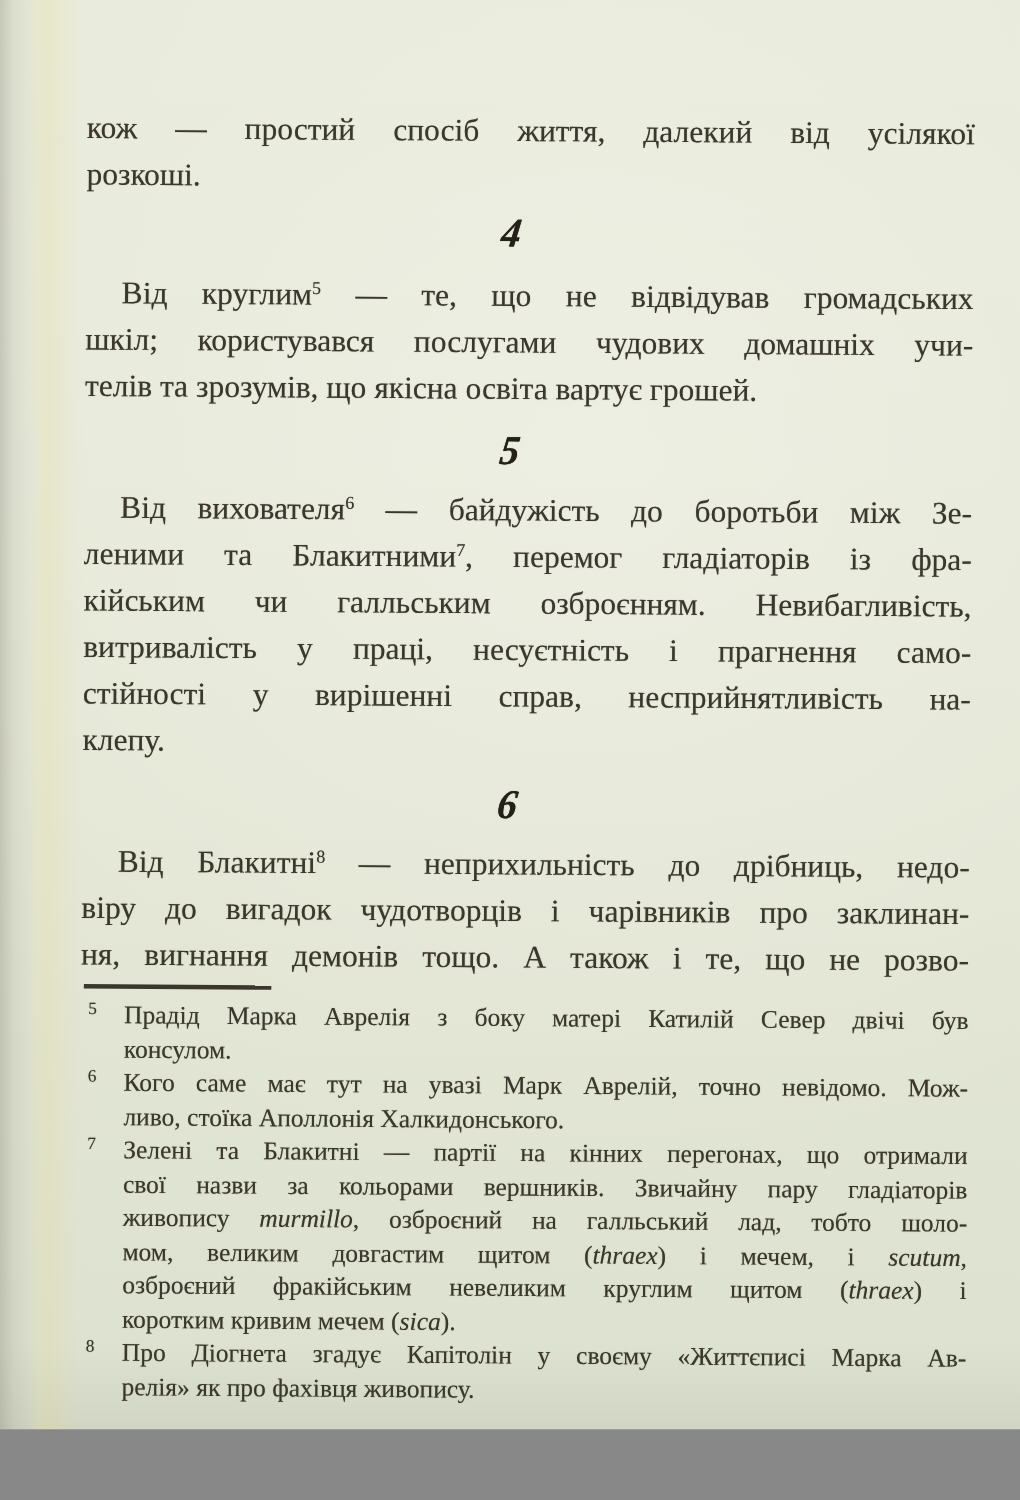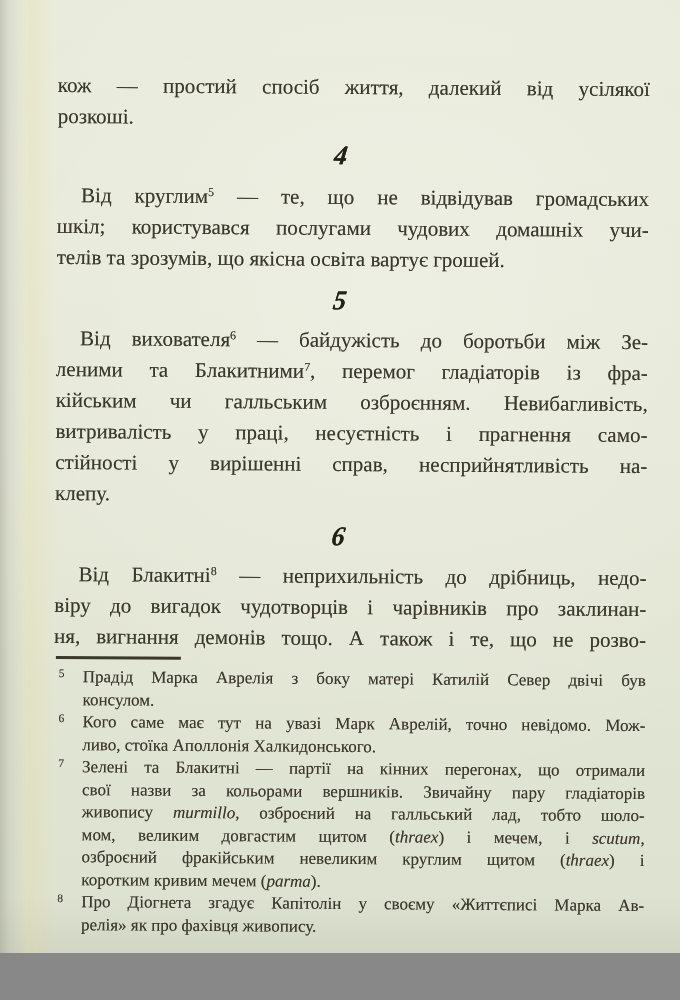--- a/index.html
+++ b/index.html
@@ -86,21 +86,21 @@
         <div class="fline just">Кого саме має тут на увазі Марк Аврелій, точно невідомо. Мож-</div>
         <div class="fline">ливо, стоїка Аполлонія Халкидонського.</div>
       </div>
       <div class="fn">
         <span class="fnm">7</span>
         <div class="fline just">Зелені та Блакитні — партії на кінних перегонах, що отримали</div>
         <div class="fline just">свої назви за кольорами вершників. Звичайну пару гладіаторів</div>
         <div class="fline just"><span>живопису </span><i>murmillo</i><span>, озброєний на галльський лад, тобто шоло-</span></div>
         <div class="fline just"><span>мом, великим довгастим щитом (</span><i>thraex</i><span>) і мечем, і </span><i>scutum</i><span>,</span></div>
         <div class="fline just"><span>озброєний фракійським невеликим круглим щитом (</span><i>thraex</i><span>) і</span></div>
-        <div class="fline"><span>коротким кривим мечем (</span><i>parma</i><span>).</span></div>
+        <div class="fline"><span>коротким кривим мечем (</span><i>sica</i><span>).</span></div>
       </div>
       <div class="fn">
         <span class="fnm">8</span>
         <div class="fline just">Про Діогнета згадує Капітолін у своєму «Життєписі Марка Ав-</div>
         <div class="fline">релія» як про фахівця живопису.</div>
       </div>
     </div>
 
     <div class="page-number">4</div>
 

